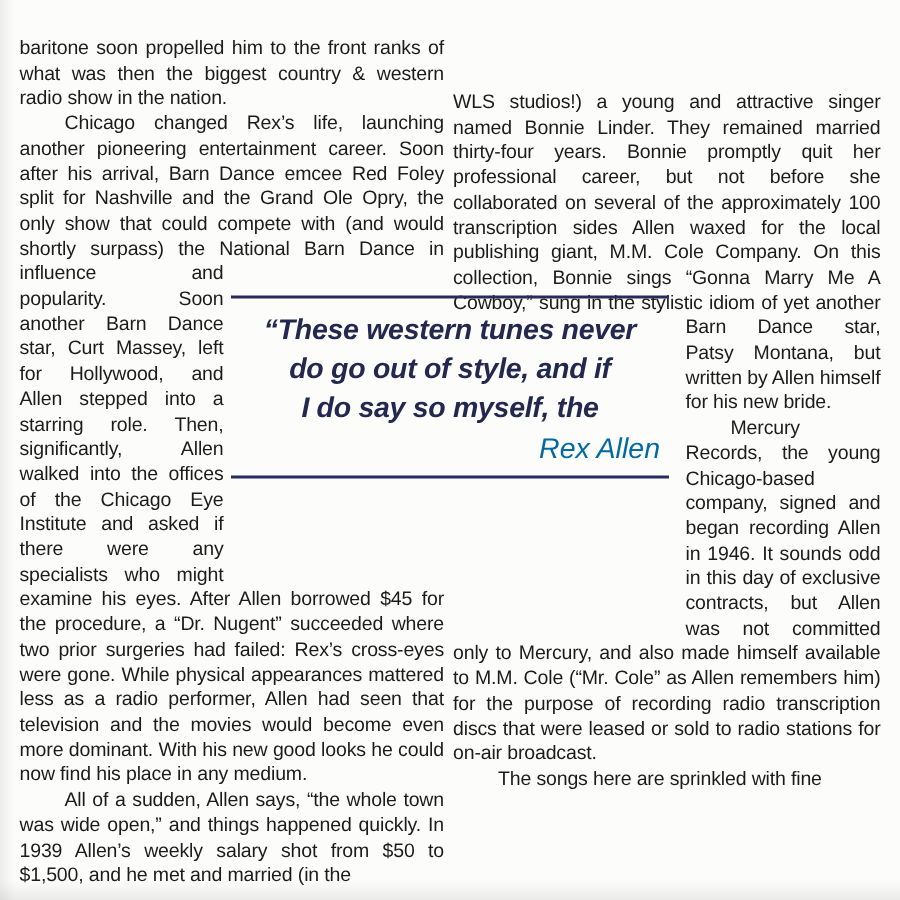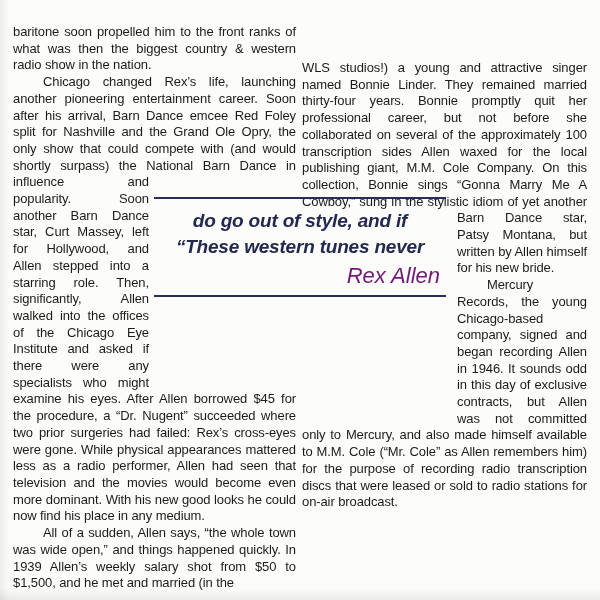--- a/index.html
+++ b/index.html
@@ -53,23 +53,23 @@
     font-size:19px;
     line-height:26px;
     font-weight:bold;
     font-style:italic;
     color:#23284f;
     letter-spacing:-0.2px;
   }
   .quote-attrib{
     text-align:right;
     padding:1px 10px 6px 0;
-    font-size:22px;
+    font-size:19px;
     font-style:italic;
-    color:#701a75;
+    color:#0369a1;
   }
 </style>
 </head>
 <body>
 
 <div class="page">
 
   <div class="scan-edge-left"></div>
 
   <div class="col col-left">
@@ -78,27 +78,29 @@
     <p class="noindent">baritone soon propelled him to the front ranks of what was then the biggest country &amp; western radio show in the nation.</p>
     <p>Chicago changed Rex’s life, launching another pioneering entertainment career.  Soon after his arrival, Barn Dance emcee Red Foley split for Nashville and the Grand Ole Opry, the only show that could compete with (and would shortly surpass) the National Barn Dance in influence and popularity.   Soon another Barn Dance star, Curt Massey, left for Hollywood, and Allen stepped into a starring role.  Then, significantly, Allen walked into the offices of the Chicago Eye Institute and asked if there were any specialists who might examine his eyes.  After Allen borrowed $45 for the procedure, a “Dr. Nugent” succeeded where two prior surgeries had failed: Rex’s cross-eyes were gone.   While physical appearances mattered less as a radio performer, Allen had seen that television and the movies would become even more dominant.  With his new good looks he could now find his place in any medium.</p>
     <p>All of a sudden, Allen says, “the whole town was wide open,” and things happened quickly.  In 1939 Allen’s weekly salary shot from $50 to $1,500, and he met and married (in the</p>
   </div>
 
   <div class="col col-right">
     <div class="push-l"></div>
     <div class="block-l"></div>
     <p class="noindent">WLS studios!) a young and attractive singer named Bonnie Linder.  They remained married thirty-four years. Bonnie promptly quit her professional career, but not before she collaborated on several of the approximately 100 transcription sides Allen waxed for the local publishing giant, M.M. Cole Company.  On this collection, Bonnie sings “Gonna Marry Me A Cowboy,” sung in the stylistic idiom of yet another Barn Dance star, Patsy Montana, but written by Allen himself for his new bride.</p>
     <p>Mercury Records, the young Chicago-based company, signed and began recording Allen in 1946.  It sounds odd in this day of exclusive contracts, but Allen was not committed only to Mercury, and also made himself available to M.M. Cole (“Mr. Cole” as Allen remembers him) for the purpose of recording radio transcription discs that were leased or sold to radio stations for on-air broadcast.</p>
+    <p>The songs here are sprinkled with fine</p>
   </div>
 
   <div class="quote-box">
     <div class="quote-rule"></div>
     <div class="quote-text">
+      <div>“These western tunes never</div>
       <div>do go out of style, and if</div>
-      <div>“These western tunes never</div>
+      <div>I do say so myself, the</div>
     </div>
     <div class="quote-attrib">Rex Allen</div>
     <div class="quote-rule"></div>
   </div>
 
   <div class="scan-shadow-bottom"></div>
 
 </div>
 
 </body></html>

